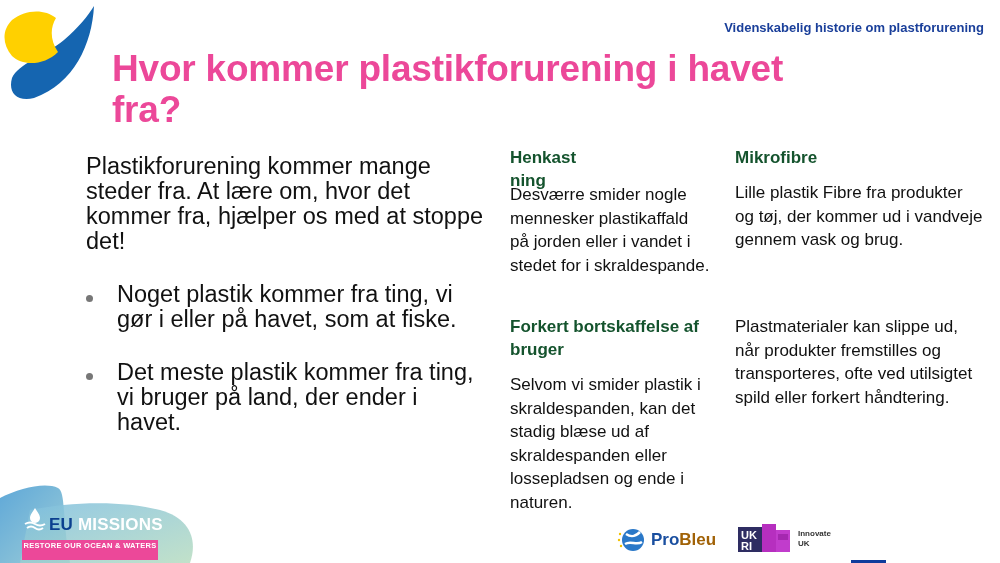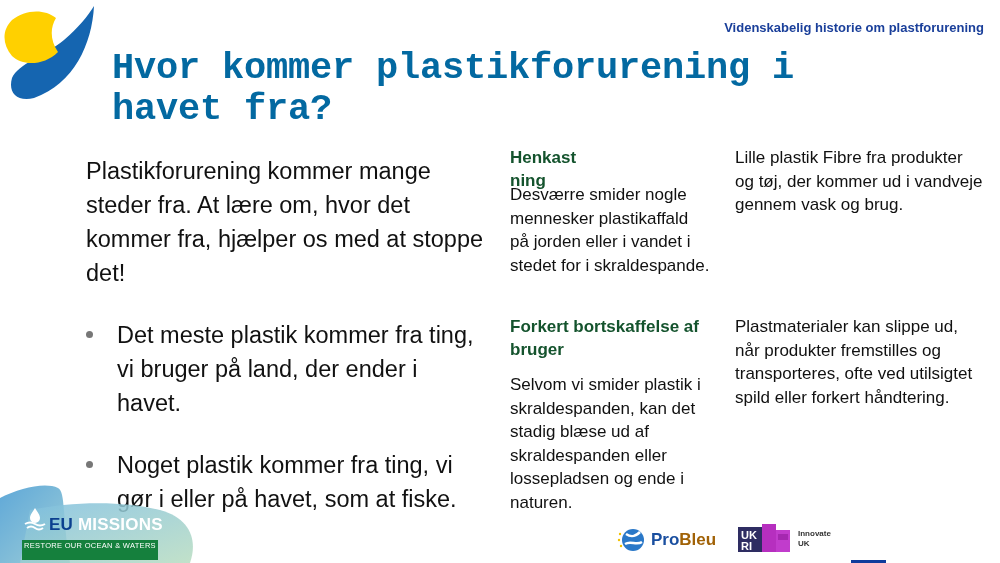--- a/index.html
+++ b/index.html
@@ -8,28 +8,27 @@
 
     .logo-top { position: absolute; left: 4px; top: 4px; width: 92px; height: 96px; }
 
     .header-tag {
       position: absolute; right: 16px; top: 20px;
       font-size: 13px; font-weight: bold; color: #1a3f9a;
     }
 
     .title {
       position: absolute; left: 112px; top: 48px; width: 740px;
-      font-size: 37px; line-height: 41px; font-weight: bold; color: #0369a1;
+      font-size: 37px; line-height: 41px; font-weight: bold; color: #ec4899;
       letter-spacing: -0.2px;
-      font-family: Liberation Mono, monospace;
     }
 
     .left-col {
       position: absolute; left: 86px; top: 154px; width: 400px;
-      font-size: 23.5px; line-height: 34px; color: #111;
+      font-size: 23.5px; line-height: 25px; color: #111;
     }
     .intro { margin-bottom: 28px; }
     .bullets { list-style: none; }
     .bullets li { position: relative; padding-left: 31px; margin-bottom: 28px; }
     .bullets li .dot {
       position: absolute; left: 0; top: 13px; width: 7px; height: 7px;
       border-radius: 50%; background: #777;
     }
 
     .card { position: absolute; font-size: 17px; line-height: 23.5px; color: #111; }
@@ -46,21 +45,21 @@
     .eu-missions {
       position: absolute; left: 0; bottom: 0; width: 200px; height: 83px; overflow: hidden;
     }
     .eu-missions .em-text {
       position: absolute; left: 49px; top: 35px; font-size: 17px; font-weight: bold; color: #ffffff;
       letter-spacing: 0.2px;
     }
     .eu-missions .em-text .eu { color: #0b3f8f; }
     .eu-missions .em-banner {
       position: absolute; left: 22px; top: 60px; width: 136px; height: 20px;
-      background: #15803d; color: #ffffff; font-size: 7.5px; font-weight: normal;
+      background: #ec4899; color: #ffffff; font-size: 7.5px; font-weight: bold;
       line-height: 12px; text-align: center; letter-spacing: 0.3px;
     }
     .eu-missions .em-icon { position: absolute; left: 24px; top: 26px; width: 22px; height: 26px; }
 
     .probleu { position: absolute; left: 616px; top: 526px; height: 28px; display: flex; align-items: center; }
     .probleu .pb-text { font-size: 17px; font-weight: bold; margin-left: 5px; }
     .probleu .pro { color: #1a4fa0; }
     .probleu .bleu { color: #a16207; }
 
     .ukri { position: absolute; left: 738px; top: 524px; height: 30px; display: flex; align-items: center; }
@@ -80,35 +79,36 @@
 
 <div class="header-tag">Videnskabelig historie om plastforurening</div>
 
 <h1 class="title">Hvor kommer plastikforurening i havet fra?</h1>
 
 <div class="left-col">
   <p class="intro">Plastikforurening kommer mange steder fra. At lære om, hvor det kommer fra, hjælper os med at stoppe det!</p>
   <ul class="bullets">
     <li>
       <span class="dot"></span>
-      <span>Det meste plastik kommer fra ting, vi bruger på land, der ender i havet.</span>
+      <span>Noget plastik kommer fra ting, vi gør i eller på havet, som at fiske.</span>
     </li>
     <li>
       <span class="dot"></span>
-      <span>Noget plastik kommer fra ting, vi gør i eller på havet, som at fiske.</span>
+      <span>Det meste plastik kommer fra ting, vi bruger på land, der ender i havet.</span>
     </li>
   </ul>
 </div>
 
 <div class="card card-henkast">
   <div class="card-title">Henkast ning</div>
   <div class="card-body">Desværre smider nogle mennesker plastikaffald på jorden eller i vandet i stedet for i skraldespande.</div>
 </div>
 
 <div class="card card-mikro">
+  <div class="card-title">Mikrofibre</div>
   <div class="card-body">Lille plastik Fibre fra produkter og tøj, der kommer ud i vandveje gennem vask og brug.</div>
 </div>
 
 <div class="card card-forkert">
   <div class="card-title">Forkert bortskaffelse af bruger</div>
   <div class="card-body">Selvom vi smider plastik i skraldespanden, kan det stadig blæse ud af skraldespanden eller lossepladsen og ende i naturen.</div>
 </div>
 
 <div class="card card-fabrik">
   <div class="card-body">Plastmaterialer kan slippe ud, når produkter fremstilles og transporteres, ofte ved utilsigtet spild eller forkert håndtering.</div>

